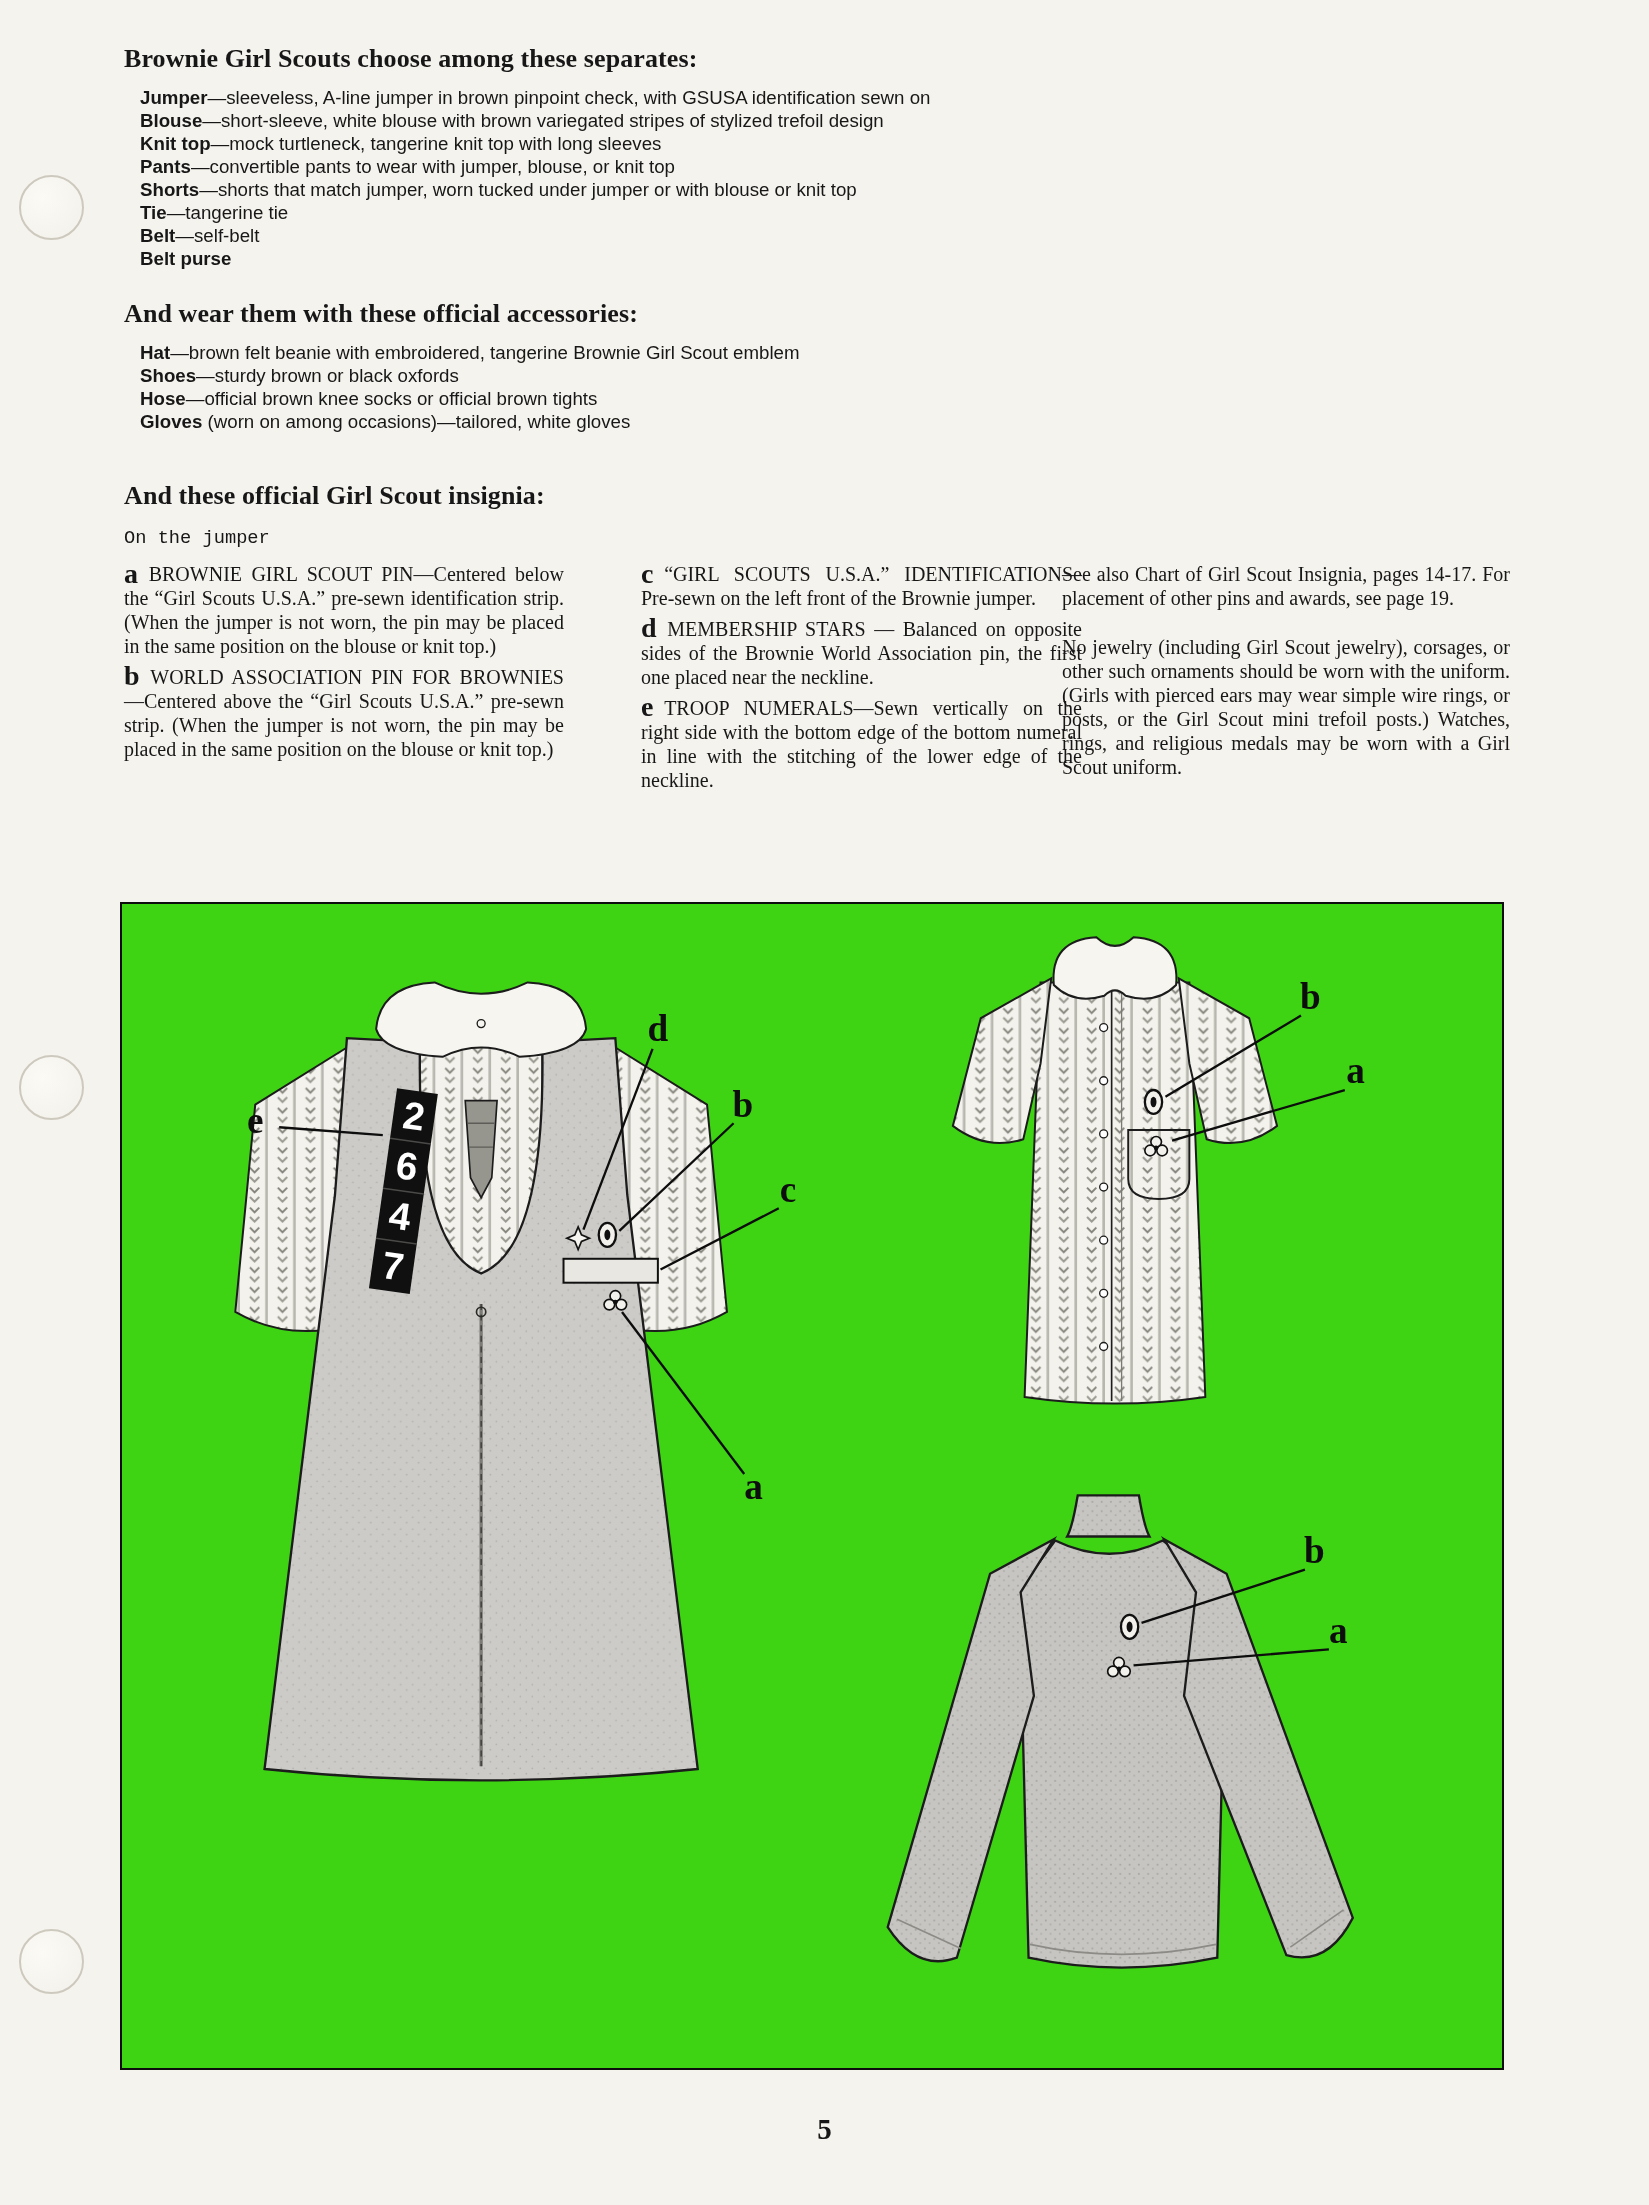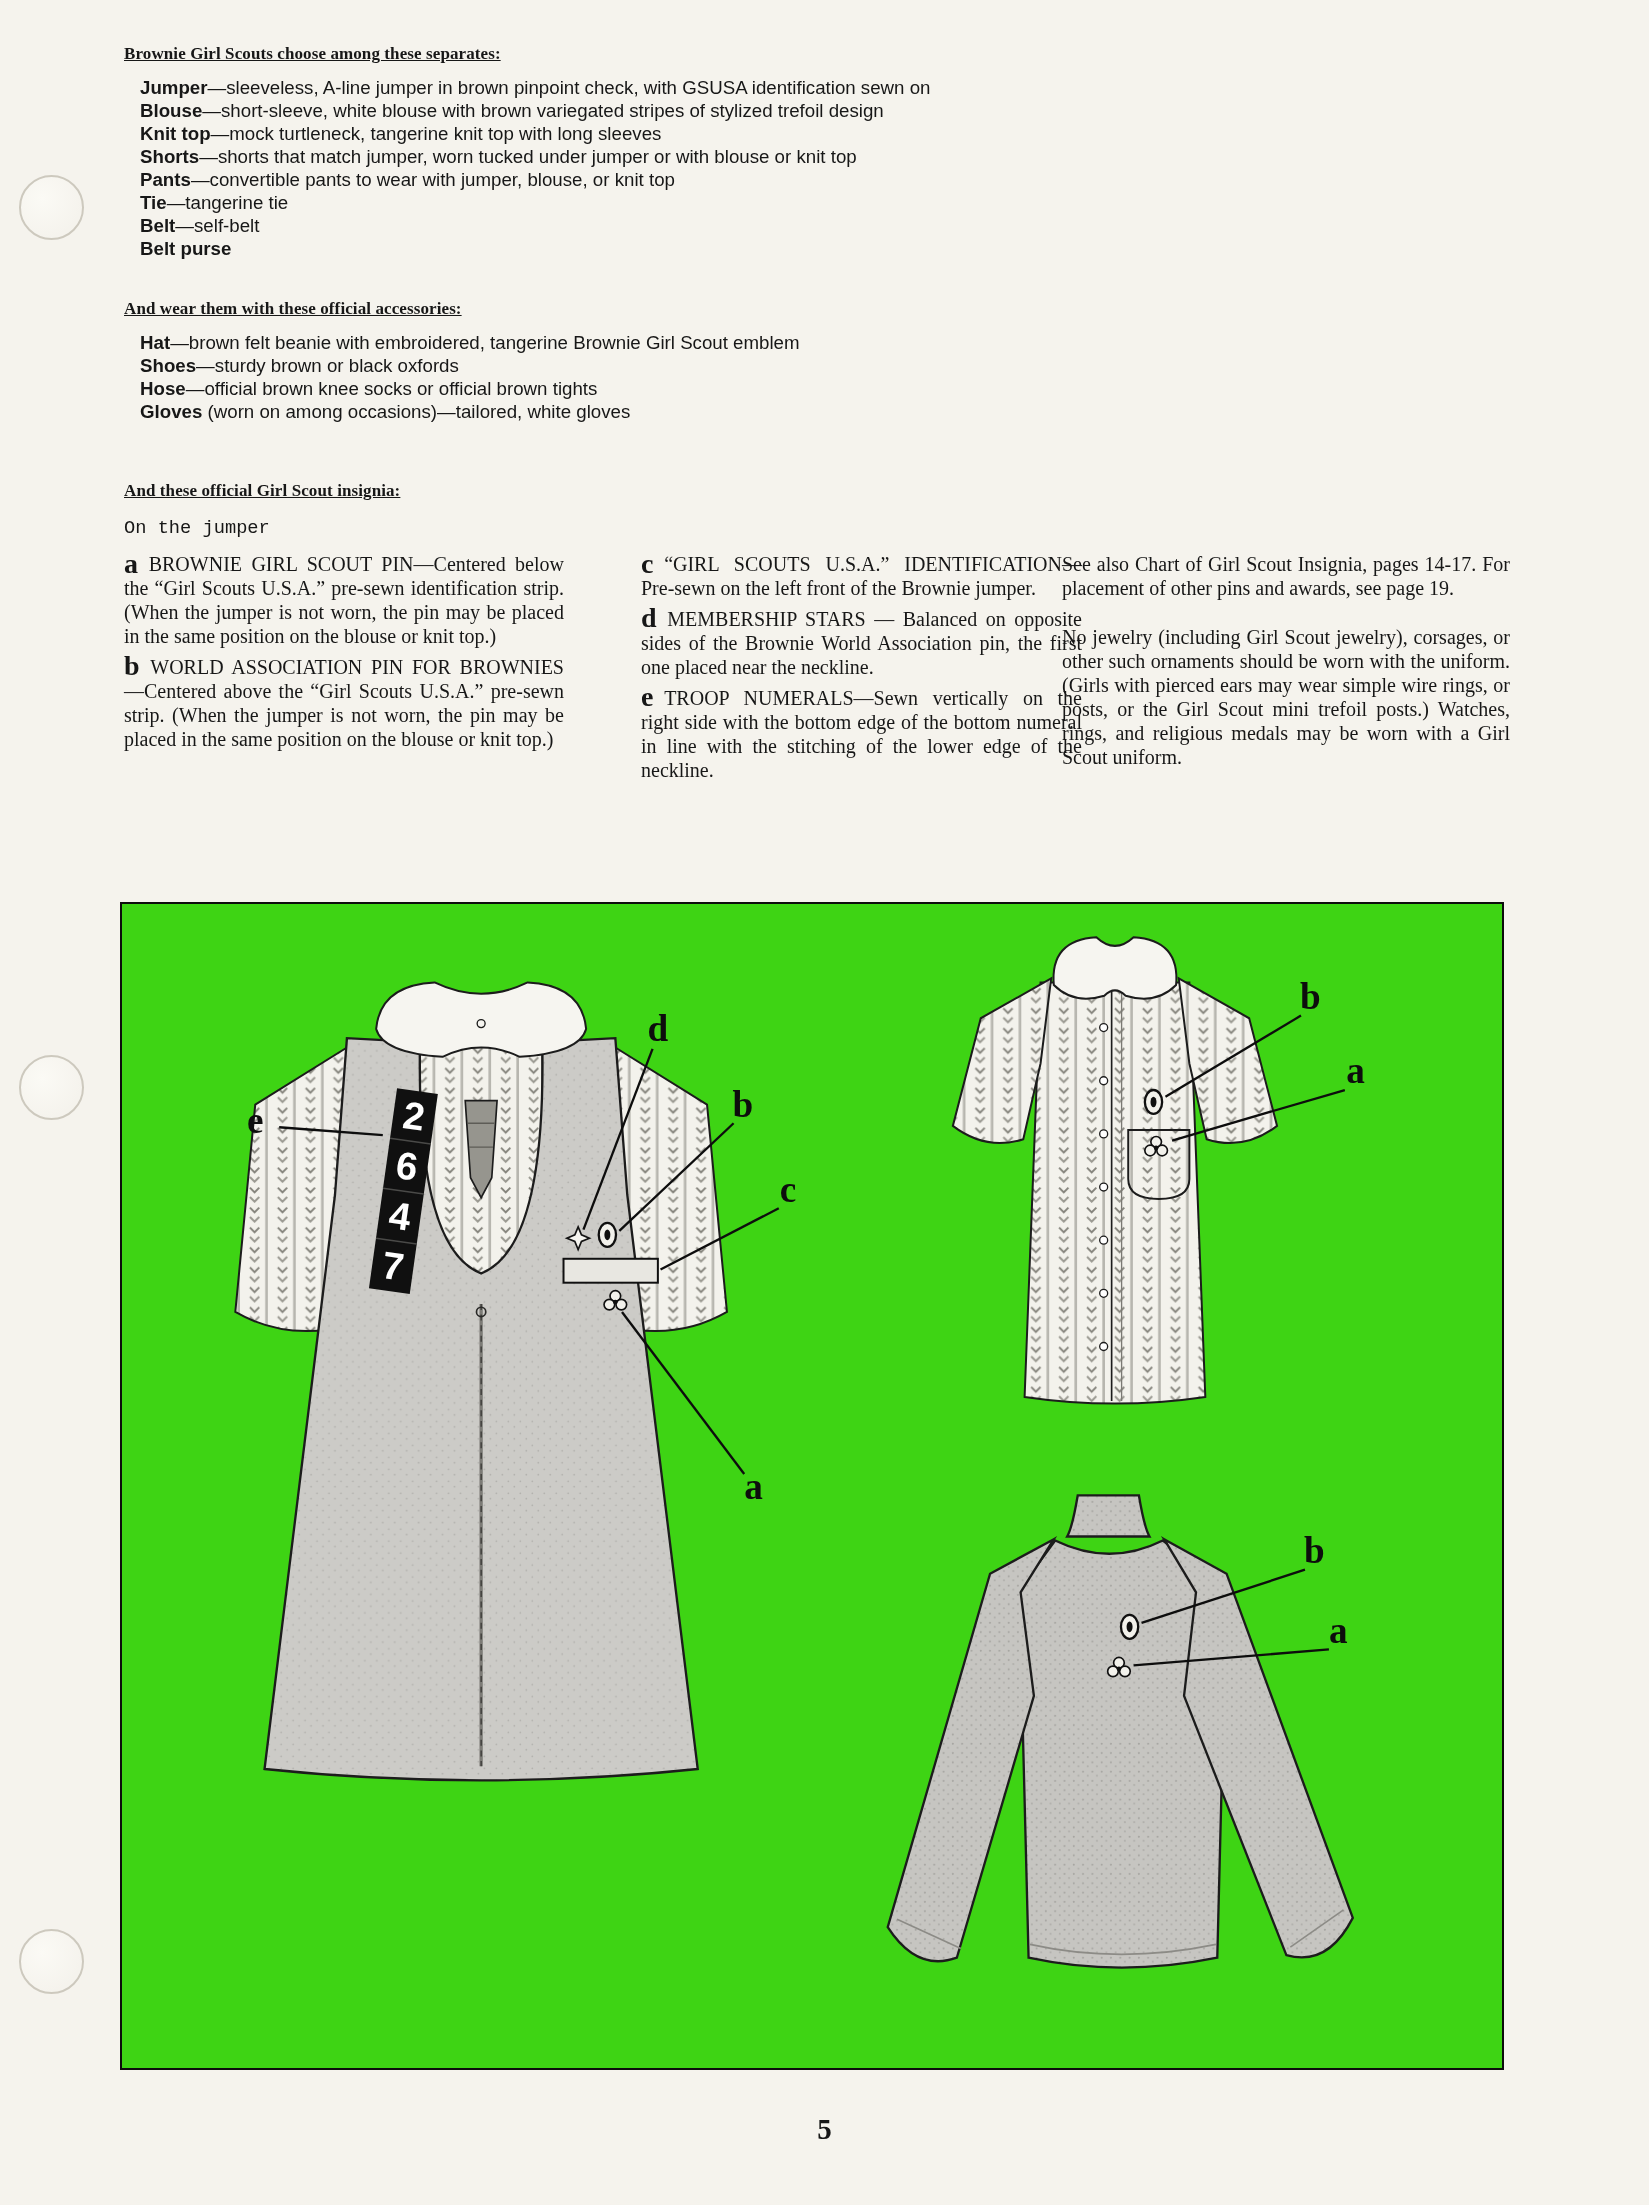--- a/index.html
+++ b/index.html
@@ -8,25 +8,24 @@
     position: relative;
     width: 1649px;
     height: 2205px;
     background: var(--paper, #f5f3ed);
     color: var(--ink, #171717);
     font-family: "Liberation Serif", serif;
     overflow: hidden;
   }
   .sec-heading {
     font-family: "Liberation Serif", serif;
-    font-size: 17px;
+    font-size: 26px;
     font-weight: bold;
     margin: 0 0 12px 0;
     letter-spacing: 0.1px;
-    text-decoration: underline;
   }
   .speclist {
     font-family: "Liberation Sans", sans-serif;
     font-size: 18.7px;
     line-height: 23px;
     margin-left: 16px;
   }
   .spec .term { font-weight: bold; }
   #separates  { position: absolute; left: 124px; top: 44px;  width: 1174px; }
   #accessories{ position: absolute; left: 124px; top: 299px; width: 1174px; }
@@ -108,22 +107,22 @@
 <div class="punch p1"></div>
 <div class="punch p2"></div>
 <div class="punch p3"></div>
 
 <section id="separates">
   <h2 class="sec-heading">Brownie Girl Scouts choose among these separates:</h2>
   <div class="speclist">
     <div class="spec"><b class="term">Jumper</b><span>—sleeveless, A-line jumper in brown pinpoint check, with GSUSA identification sewn on</span></div>
     <div class="spec"><b class="term">Blouse</b><span>—short-sleeve, white blouse with brown variegated stripes of stylized trefoil design</span></div>
     <div class="spec"><b class="term">Knit top</b><span>—mock turtleneck, tangerine knit top with long sleeves</span></div>
+    <div class="spec"><b class="term">Pants</b><span>—convertible pants to wear with jumper, blouse, or knit top</span></div>
     <div class="spec"><b class="term">Shorts</b><span>—shorts that match jumper, worn tucked under jumper or with blouse or knit top</span></div>
-    <div class="spec"><b class="term">Pants</b><span>—convertible pants to wear with jumper, blouse, or knit top</span></div>
     <div class="spec"><b class="term">Tie</b><span>—tangerine tie</span></div>
     <div class="spec"><b class="term">Belt</b><span>—self-belt</span></div>
     <div class="spec"><b class="term">Belt purse</b><span></span></div>
   </div>
 </section>
 
 <section id="accessories">
   <h2 class="sec-heading">And wear them with these official accessories:</h2>
   <div class="speclist">
     <div class="spec"><b class="term">Hat</b><span>—brown felt beanie with embroidered, tangerine Brownie Girl Scout emblem</span></div>

